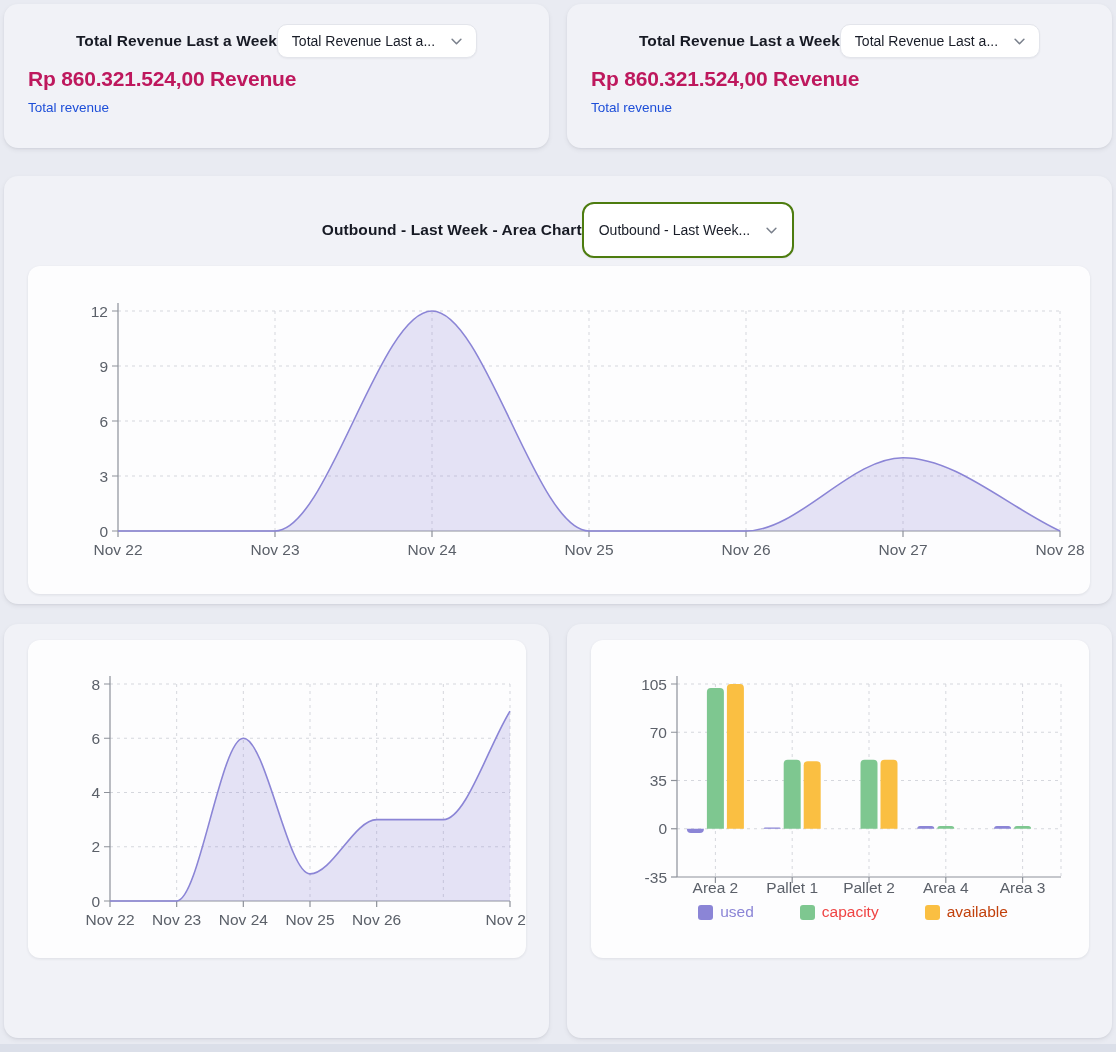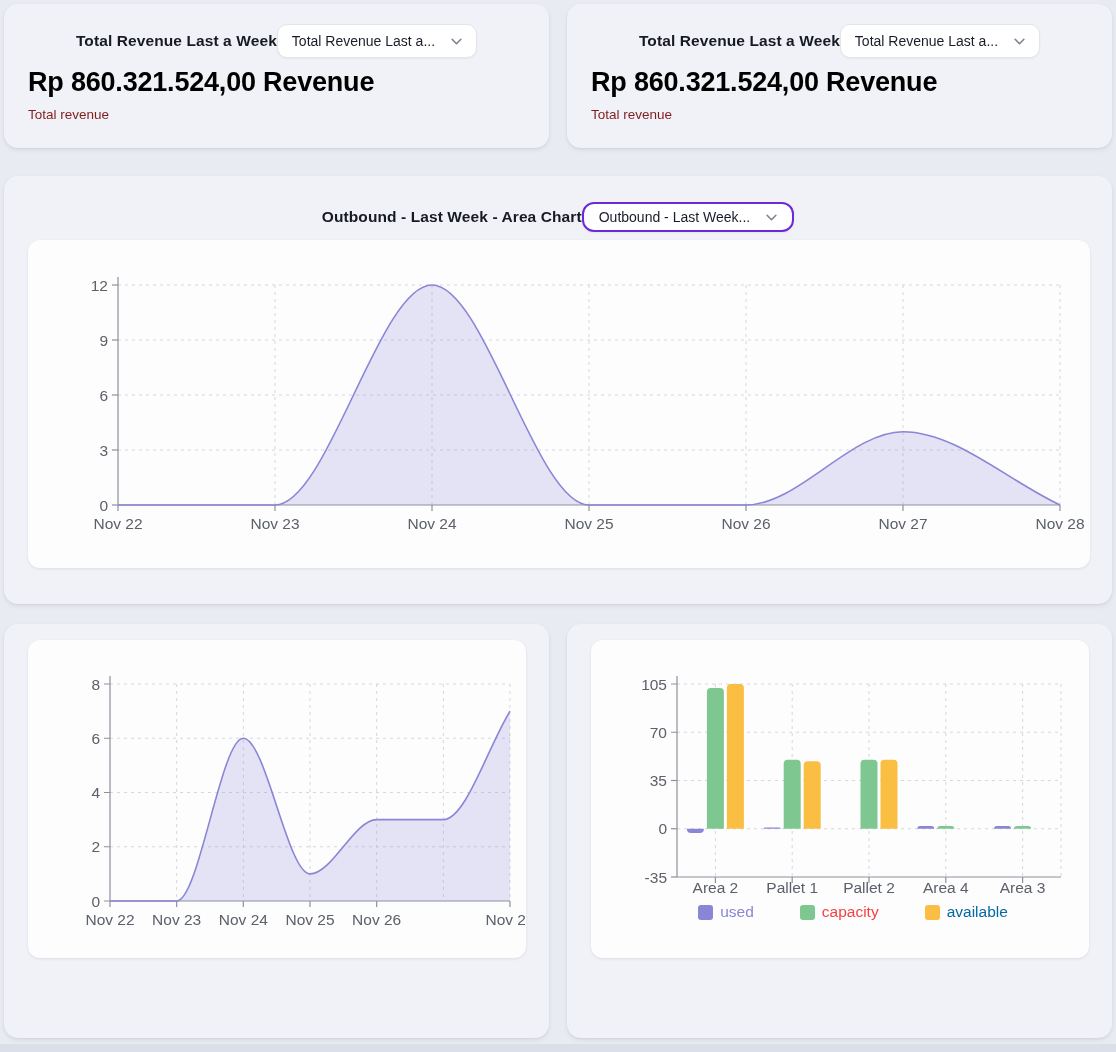--- a/index.html
+++ b/index.html
@@ -18,25 +18,25 @@
   }
   .stat-card{height:144px;padding:20px 24px;}
   .card-head{display:flex;align-items:center;justify-content:center;}
   .card-title{margin:0;font-size:15.5px;font-weight:700;color:#171a24;letter-spacing:.1px;}
   .select-btn{
     display:flex;align-items:center;gap:16px;background:#ffffff;
     border:1px solid #e3e5eb;border-radius:10px;height:34px;padding:0 14px;
     font-family:inherit;font-size:14px;color:#191d28;
     box-shadow:0 1px 2px rgba(23,28,48,.05);cursor:pointer;white-space:nowrap;
   }
-  .select-btn--focused{border:2px solid #6d28d9;border-radius:12px;height:30px;padding:0 15px;}
+  .select-btn--focused{border:2px solid #4d7c0f;border-radius:12px;height:56px;padding:0 15px;}
   .chev{flex:0 0 auto;}
   .chev path{stroke:#7a808c;stroke-width:1.4;fill:none;stroke-linecap:round;stroke-linejoin:round;}
-  .stat-value{margin-top:9px;font-size:27px;font-weight:800;color:#000000;letter-spacing:-.2px;}
-  .stat-sub{margin-top:9px;font-size:13.5px;color:#7f1d1d;}
+  .stat-value{margin-top:9px;font-size:21px;font-weight:800;color:#be185d;letter-spacing:-.2px;}
+  .stat-sub{margin-top:9px;font-size:13.5px;color:#1d4ed8;}
   .chart-card{margin-top:28px;height:428px;}
   .pad-head{padding:26px 26px 0 26px;}
   .panel{
     background:#fdfdfe;border-radius:12px;overflow:hidden;
     box-shadow:0 1px 3px rgba(23,28,48,.09);
   }
   .outbound-panel{margin:8px 22px 0 24px;height:328px;}
   .bottom-row{display:grid;grid-template-columns:1fr 1fr;gap:18px;margin-top:20px;}
   .bottom-row .chart-card{margin-top:0;height:414px;}
   .bottom-row .pad-head{padding:24px 24px 0 24px;}
@@ -235,21 +235,21 @@
             <span class="leg-item">
               <span class="swatch" style="background: rgb(139, 133, 214);"></span>
               <span style="color: rgb(139, 133, 214);">used</span>
             </span>
             <span class="leg-item">
               <span class="swatch" style="background: rgb(126, 199, 144);"></span>
               <span style="color: #ef4444;">capacity</span>
             </span>
             <span class="leg-item">
               <span class="swatch" style="background: rgb(250, 191, 66);"></span>
-              <span style="color: #0369a1;">available</span>
+              <span style="color: #c2410c;">available</span>
             </span>
           </div>
       </div>
     </section>
   </div>
 
   <div class="bottom-strip"></div>
 </div>
 
 </body></html>

